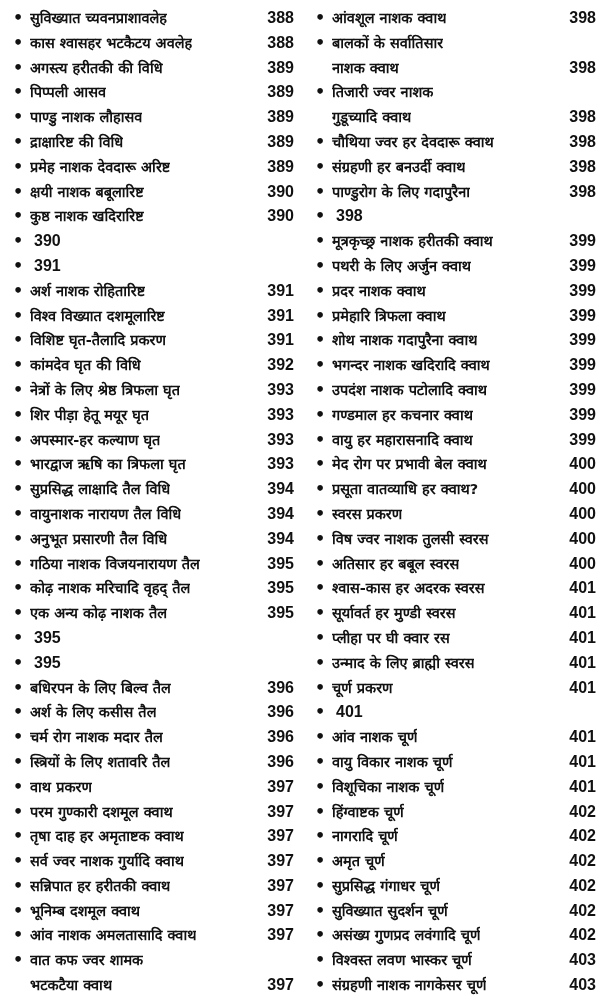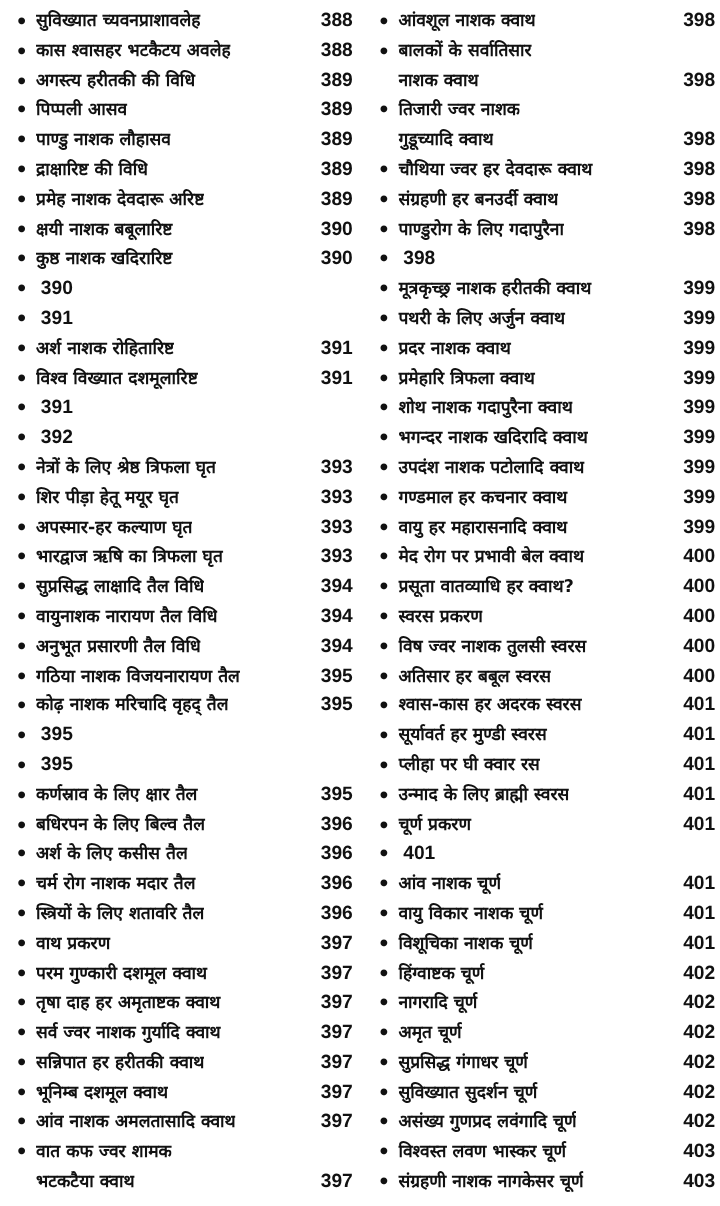--- a/index.html
+++ b/index.html
@@ -133,28 +133,30 @@
           <div class="line">
             <span class="title">विश्व विख्यात दशमूलारिष्ट</span>
             <span class="page-no">391</span>
           </div>
         </div>
       </div>
       <div class="entry">
         <span class="bullet">•</span>
         <div class="text-wrap">
           <div class="line">
+            <span class="title">विशिष्ट घृत-तैलादि प्रकरण</span>
             <span class="page-no">391</span>
           </div>
         </div>
       </div>
       <div class="entry">
         <span class="bullet">•</span>
         <div class="text-wrap">
           <div class="line">
+            <span class="title">कांमदेव घृत की विधि</span>
             <span class="page-no">392</span>
           </div>
         </div>
       </div>
       <div class="entry">
         <span class="bullet">•</span>
         <div class="text-wrap">
           <div class="line">
             <span class="title">नेत्रों के लिए श्रेष्ठ त्रिफला घृत</span>
             <span class="page-no">393</span>
@@ -230,37 +232,37 @@
           <div class="line">
             <span class="title">कोढ़ नाशक मरिचादि वृहद् तैल</span>
             <span class="page-no">395</span>
           </div>
         </div>
       </div>
       <div class="entry">
         <span class="bullet">•</span>
         <div class="text-wrap">
           <div class="line">
+            <span class="title">एक अन्य कोढ़ नाशक तैल</span>
             <span class="page-no">395</span>
           </div>
         </div>
       </div>
       <div class="entry">
         <span class="bullet">•</span>
         <div class="text-wrap">
           <div class="line">
             <span class="page-no">395</span>
           </div>
         </div>
       </div>
       <div class="entry">
         <span class="bullet">•</span>
         <div class="text-wrap">
           <div class="line">
-            <span class="title">कर्णस्राव के लिए क्षार तैल</span>
             <span class="page-no">395</span>
           </div>
         </div>
       </div>
       <div class="entry">
         <span class="bullet">•</span>
         <div class="text-wrap">
           <div class="line">
             <span class="title">बधिरपन के लिए बिल्व तैल</span>
             <span class="page-no">396</span>

